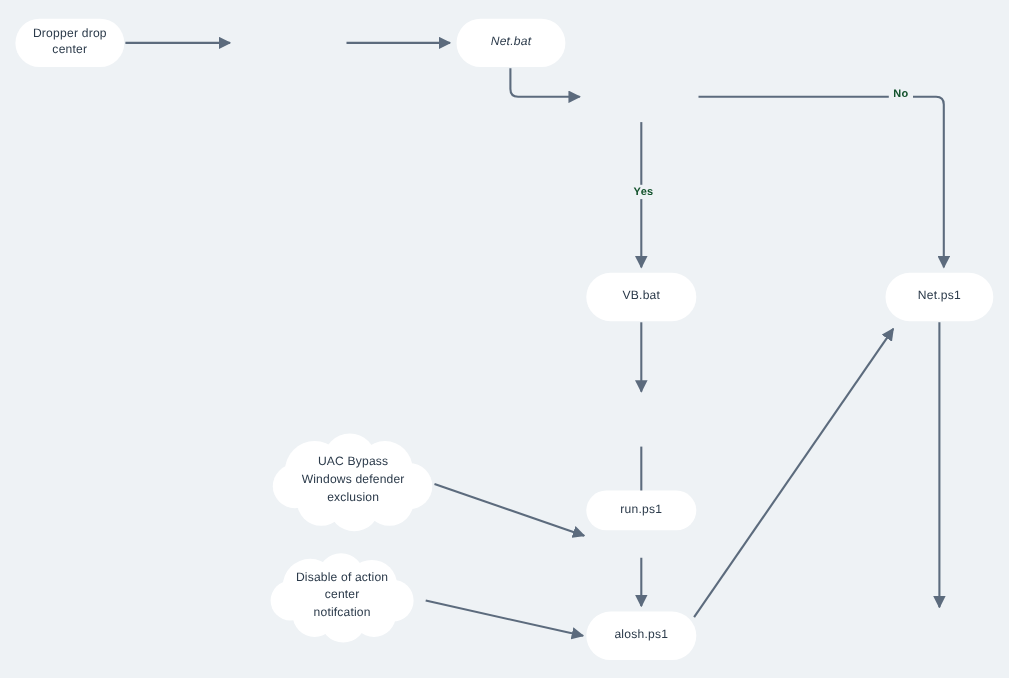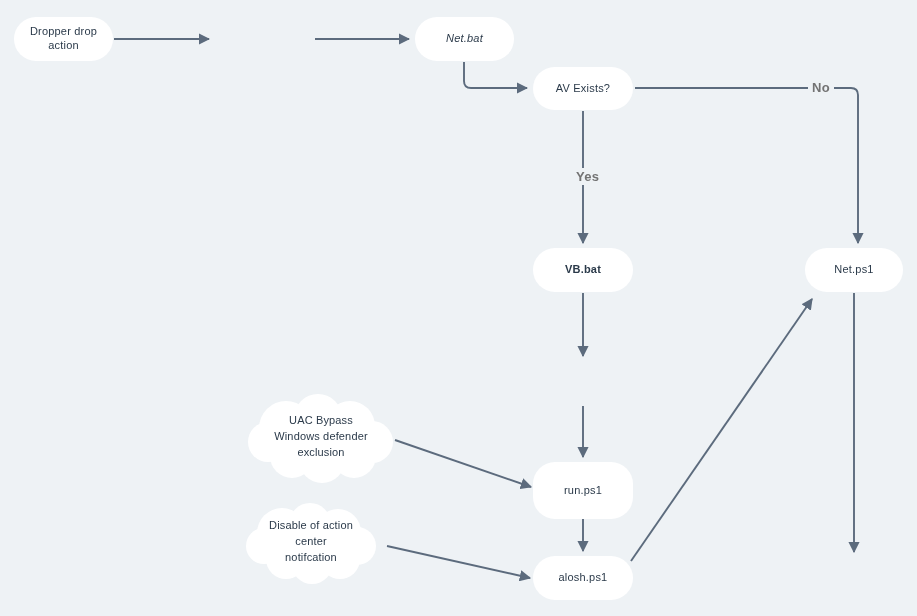--- a/index.html
+++ b/index.html
@@ -64,22 +64,22 @@
     font-size: 11px;
     line-height: 1.45;
     letter-spacing: 0.15px;
     box-sizing: border-box;
     padding: 0 22px;
     z-index: 1;
   }
   .edge-label {
     position: absolute;
     background: #eef2f5;
-    color: #737373;
-    font-size: 13px;
+    color: #14532d;
+    font-size: 10px;
     font-weight: bold;
     letter-spacing: 0.3px;
     padding: 1px 4px;
     z-index: 4;
     white-space: nowrap;
   }
 </style>
 </head>
 <body>
 
@@ -112,31 +112,30 @@
       <path d="M 395 440 L 531 487"></path>
 
       <path d="M 387 546 L 530 578"></path>
 
       <path d="M 631 561 L 812 299"></path>
 
       <path d="M 854 293 L 854 552"></path>
     </g>
   </svg>
 
-  <div class="node" style="left:14px;  top:17px;  width:99px;  height:44px;">Dropper drop action</div>
+  <div class="node" style="left:14px;  top:17px;  width:99px;  height:44px;">Dropper drop center</div>
 
 
   <div class="node" style="left:415px; top:17px;  width:99px;  height:44px;font-style:italic;">Net.bat</div>
 
-  <div class="node" style="left:533px; top:67px;  width:100px; height:43px;">AV Exists?</div>
 
-  <div class="node" style="left:533px; top:248px; width:100px; height:44px;font-weight:bold;">VB.bat</div>
+  <div class="node" style="left:533px; top:248px; width:100px; height:44px;">VB.bat</div>
 
 
-  <div class="node" style="left:533px; top:462px; width:100px; height:57px;">run.ps1</div>
+  <div class="node" style="left:533px; top:446px; width:100px; height:36px;">run.ps1</div>
 
   <div class="node" style="left:533px; top:556px; width:100px; height:44px;">alosh.ps1</div>
 
   <div class="node" style="left:805px; top:248px; width:98px;  height:44px;">Net.ps1</div>
 
 
   <div class="cloud" style="left:246px; top:394px; width:150px; height:86px;">
     <svg width="150" height="86" viewBox="0 0 150 86">
       <g fill="#ffffff">
         <circle cx="40" cy="34" r="27"></circle>

